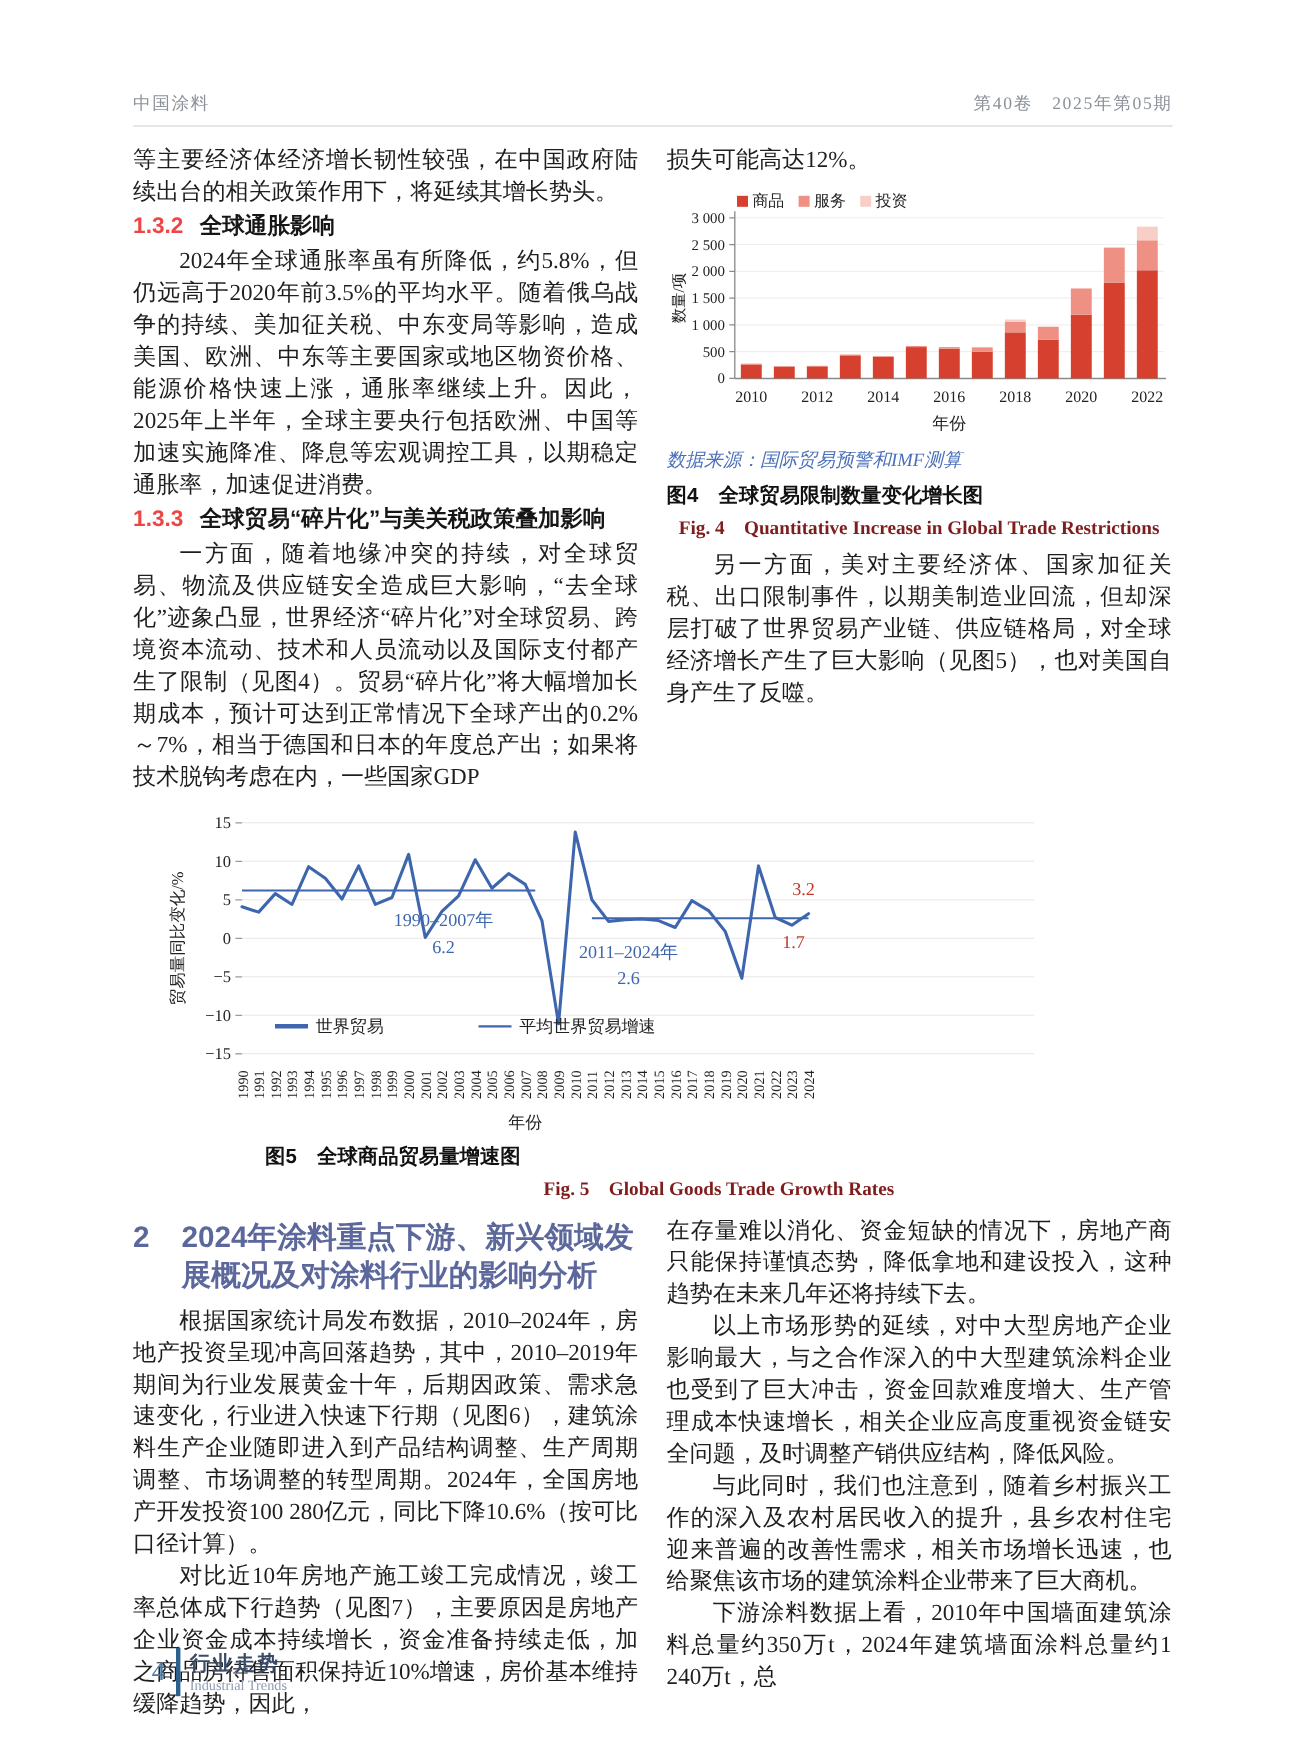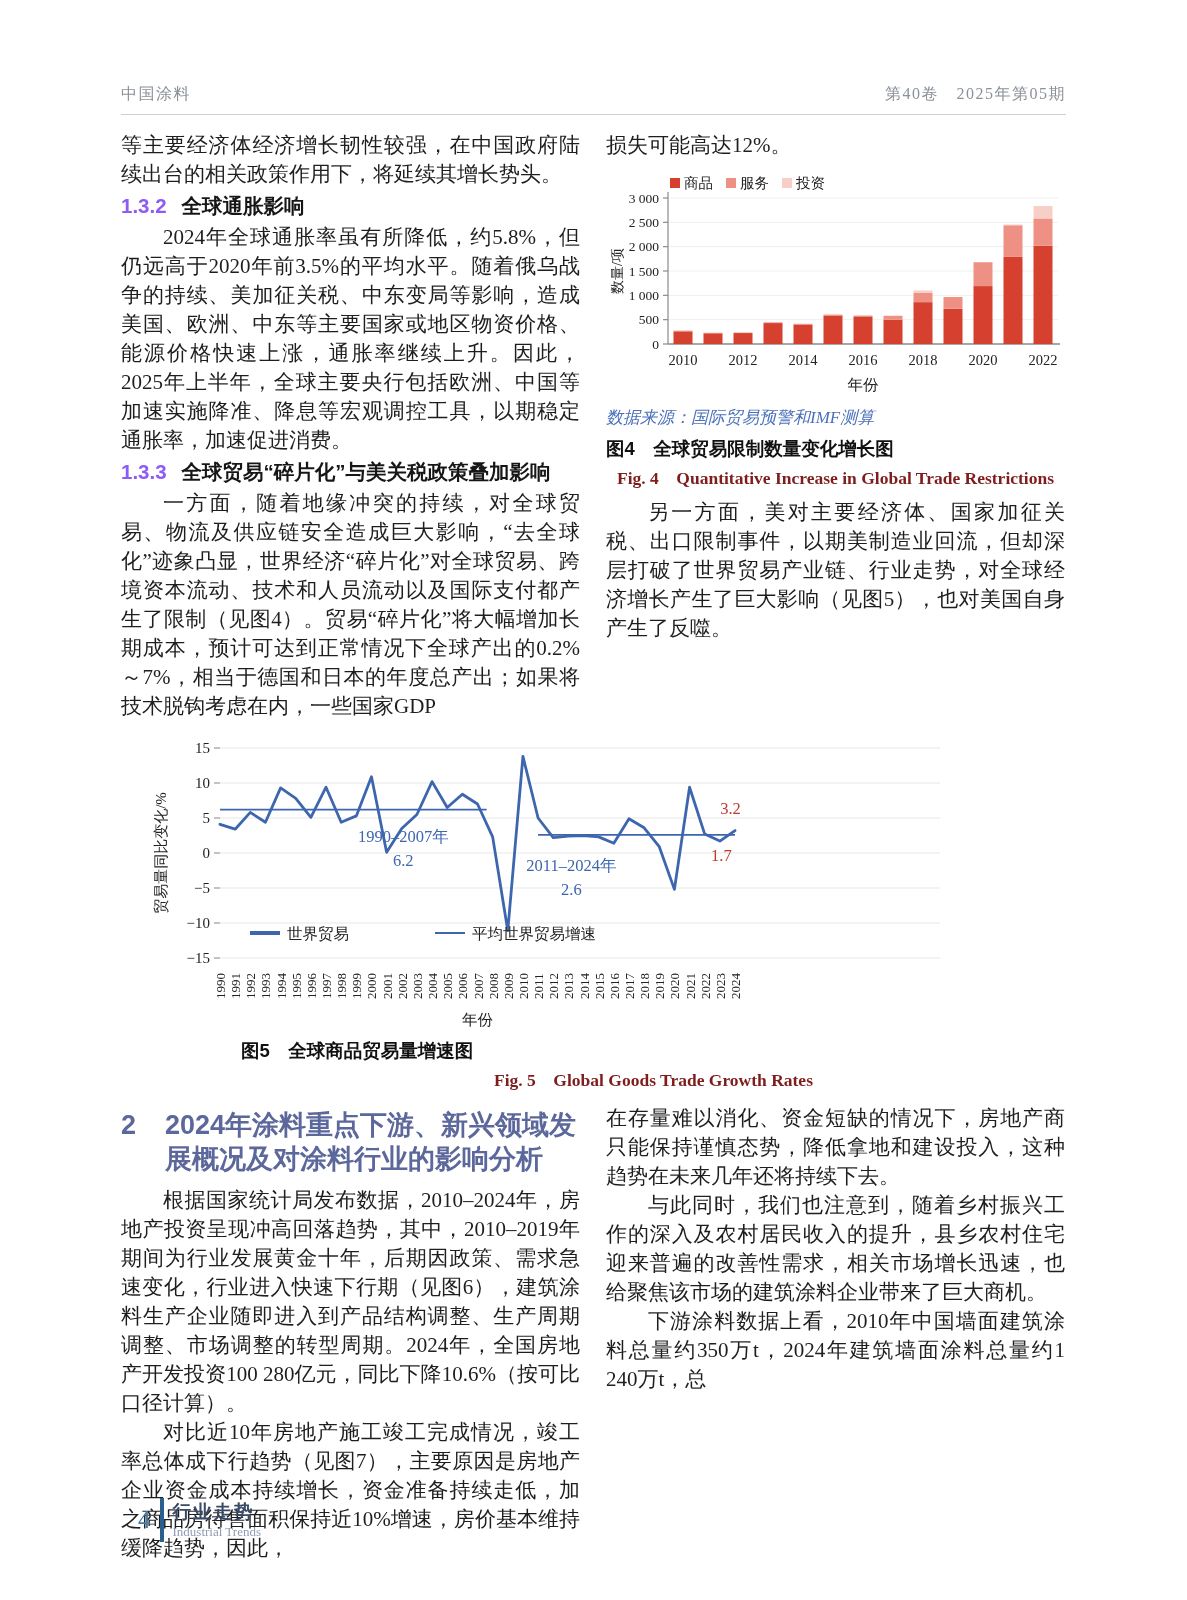--- a/index.html
+++ b/index.html
@@ -8,21 +8,21 @@
   .pg-header{display:flex;justify-content:space-between;align-items:flex-end;
         color:#8b9198;font-size:16px;letter-spacing:1.5px;padding-bottom:9px;border-bottom:1.5px solid #cdd1d5;}
   .cols{display:flex;gap:26px;}
   .col{width:459px;}
   .row1{margin-top:16px;}
   .row2{margin-top:12px;}
   p.body{margin:0;font-size:21px;line-height:29px;text-align:justify;}
   p.ind{text-indent:2em;}
   h4.sub{margin:2px 0;font-family:"Liberation Sans","DejaVu Sans",sans-serif;
         font-size:20.5px;line-height:30px;font-weight:bold;display:flex;}
-  h4.sub .num{color:#8b5cf6;margin-right:15px;flex:none;}
+  h4.sub .num{color:#ef4444;margin-right:15px;flex:none;}
   h4.sub .ttl{color:#161616;}
   figure{margin:0;}
   .fig4{margin:12px 0 8px 0;}
   .src{font-size:17px;font-style:italic;color:#4a70ba;text-align:left;padding-right:24px;margin-top:2px;}
   .cap-zh{text-align:left;font-family:"Liberation Sans","DejaVu Sans",sans-serif;
         font-weight:bold;font-size:18.5px;color:#111;margin-top:7px;}
   .cap-en{text-align:center;font-weight:bold;font-size:17.5px;margin-top:5px;color:#7f1d1d;}
   .fig5{margin-top:12px;}
   .fig5 svg{margin-left:29px;display:block;}
   .fig5 .src{padding-right:28px;}
@@ -133,21 +133,21 @@
             <text x="78" y="15.5" text-anchor="start" font-size="14.5" fill="#222" font-family="&quot;Liberation Serif&quot;,&quot;DejaVu Serif&quot;,serif">商品</text>
             <rect x="120" y="6" width="10" height="10" fill="#ee9184"></rect>
             <text x="134" y="15.5" text-anchor="start" font-size="14.5" fill="#222" font-family="&quot;Liberation Serif&quot;,&quot;DejaVu Serif&quot;,serif">服务</text>
             <rect x="176" y="6" width="10" height="10" fill="#f8cfc7"></rect>
             <text x="190" y="15.5" text-anchor="start" font-size="14.5" fill="#222" font-family="&quot;Liberation Serif&quot;,&quot;DejaVu Serif&quot;,serif">投资</text>
           </svg>
         <div class="src">数据来源：国际贸易预警和IMF测算</div>
         <div class="cap-zh">图4　全球贸易限制数量变化增长图</div>
         <div class="cap-en">Fig. 4　Quantitative Increase in Global Trade Restrictions</div>
       </figure>
-      <p class="body ind">另一方面，美对主要经济体、国家加征关税、出口限制事件，以期美制造业回流，但却深层打破了世界贸易产业链、行业走势，对全球经济增长产生了巨大影响（见图5），也对美国自身产生了反噬。</p>
+      <p class="body ind">另一方面，美对主要经济体、国家加征关税、出口限制事件，以期美制造业回流，但却深层打破了世界贸易产业链、供应链格局，对全球经济增长产生了巨大影响（见图5），也对美国自身产生了反噬。</p>
     </div>
   </div>
 
   <figure class="fig5">
     <svg id="fig5-svg" width="800" height="298" viewBox="0 0 800 298" xmlns="http://www.w3.org/2000/svg">
         <line x1="70" y1="225" x2="790" y2="225" stroke="#e8e7e6" stroke-width="1"></line>
         <line x1="64" y1="225" x2="70" y2="225" stroke="#9a9a9a" stroke-width="1.2"></line>
         <text x="60" y="230" text-anchor="end" font-size="15" fill="#222" font-family="&quot;Liberation Serif&quot;,&quot;DejaVu Serif&quot;,serif">−15</text>
         <line x1="70" y1="190" x2="790" y2="190" stroke="#e8e7e6" stroke-width="1"></line>
         <line x1="64" y1="190" x2="70" y2="190" stroke="#9a9a9a" stroke-width="1.2"></line>
@@ -226,20 +226,21 @@
     <div class="col">
       <h2 class="sec">
         <span class="sec-num">2</span>
         <span class="sec-ttl">2024年涂料重点下游、新兴领域发展概况及对涂料行业的影响分析</span>
       </h2>
       <p class="body ind">根据国家统计局发布数据，2010–2024年，房地产投资呈现冲高回落趋势，其中，2010–2019年期间为行业发展黄金十年，后期因政策、需求急速变化，行业进入快速下行期（见图6），建筑涂料生产企业随即进入到产品结构调整、生产周期调整、市场调整的转型周期。2024年，全国房地产开发投资100 280亿元，同比下降10.6%（按可比口径计算）。</p>
       <p class="body ind">对比近10年房地产施工竣工完成情况，竣工率总体成下行趋势（见图7），主要原因是房地产企业资金成本持续增长，资金准备持续走低，加之商品房待售面积保持近10%增速，房价基本维持缓降趋势，因此，</p>
     </div>
     <div class="col">
       <p class="body">在存量难以消化、资金短缺的情况下，房地产商只能保持谨慎态势，降低拿地和建设投入，这种趋势在未来几年还将持续下去。</p>
+      <p class="body ind">以上市场形势的延续，对中大型房地产企业影响最大，与之合作深入的中大型建筑涂料企业也受到了巨大冲击，资金回款难度增大、生产管理成本快速增长，相关企业应高度重视资金链安全问题，及时调整产销供应结构，降低风险。</p>
       <p class="body ind">与此同时，我们也注意到，随着乡村振兴工作的深入及农村居民收入的提升，县乡农村住宅迎来普遍的改善性需求，相关市场增长迅速，也给聚焦该市场的建筑涂料企业带来了巨大商机。</p>
       <p class="body ind">下游涂料数据上看，2010年中国墙面建筑涂料总量约350万t，2024年建筑墙面涂料总量约1 240万t，总</p>
     </div>
   </div>
 
   <div class="pg-footer">
     <span class="pgnum">4</span>
     <span class="fbar"></span>
     <span>
       <div class="fzh">行业走势</div>

